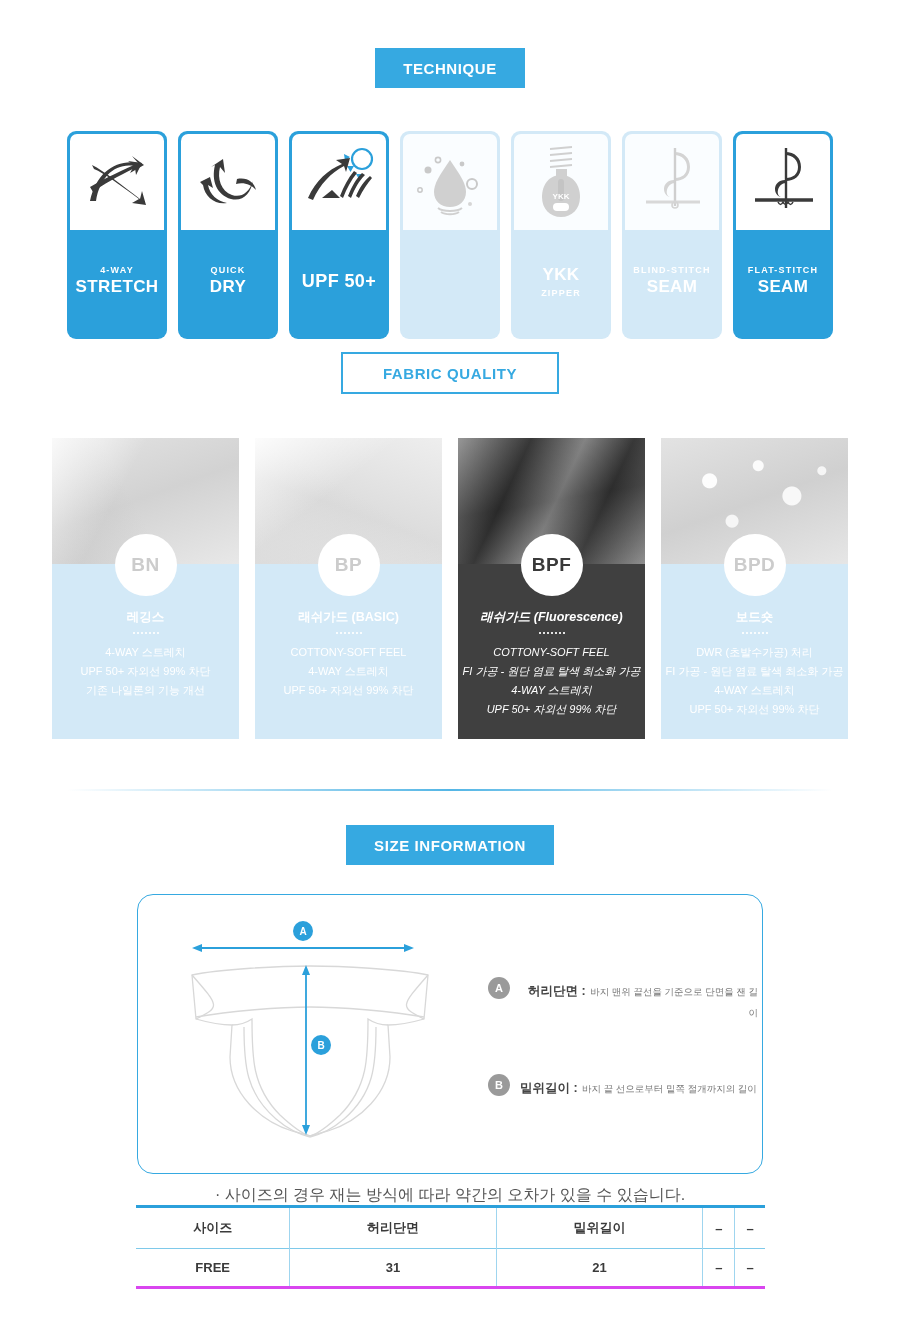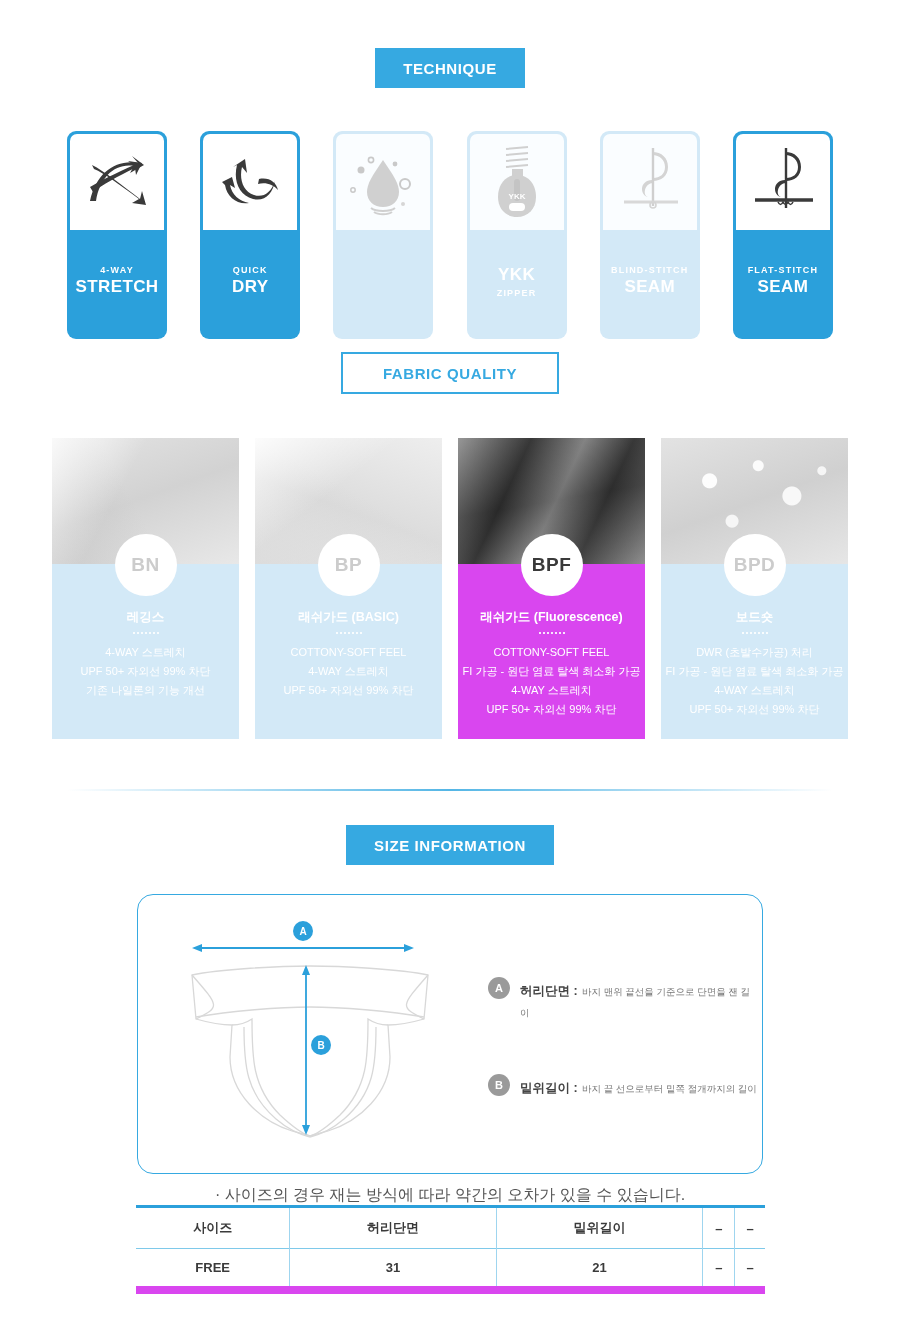--- a/index.html
+++ b/index.html
@@ -92,21 +92,21 @@
     width: 187px; height: 301px;
     position: relative; overflow: hidden;
   }
   .fab-photo { height: 126px; width: 100%; position: relative; }
   .fab-body {
     height: 175px; width: 100%;
     background: #d3e9f7;
     text-align: center;
     padding-top: 46px;
   }
-  .fab-card.active .fab-body { background: #d946ef; }
+  .fab-card.active .fab-body { background: #404040; font-style: italic; }
   .fab-badge {
     position: absolute;
     left: 50%; top: 96px;
     transform: translateX(-50%);
     width: 62px; height: 62px; border-radius: 50%;
     background: #ffffff;
     display: flex; align-items: center; justify-content: center;
     font-size: 19px; font-weight: bold;
     color: #cccccc; letter-spacing: 0.5px;
     z-index: 3;
@@ -173,21 +173,21 @@
   #size-diagram { position: absolute; left: 22px; top: 12px; }
   #size-legend { position: absolute; left: 350px; top: 82px; width: 270px; }
   .legend-row { display: flex; align-items: flex-start; margin-bottom: 52px; }
   .legend-badge {
     width: 22px; height: 22px; border-radius: 50%;
     background: #9a9a9a; color: #ffffff;
     font-size: 11px; font-weight: bold;
     display: flex; align-items: center; justify-content: center;
     flex-shrink: 0; margin-right: 10px;
   }
-  .legend-text { padding-top: 3px; line-height: 1.3; }
+  .legend-text { padding-top: 3px; line-height: 1.3; text-align: right; }
   .legend-term { font-size: 12.5px; font-weight: bold; color: #444; }
   .legend-desc { font-size: 9.5px; color: #777; }
 
   #size-note {
     position: absolute; left: 0; top: 1185px; width: 900px;
     text-align: center; font-size: 16px; color: #555;
   }
 
   
   #size-table {
@@ -196,21 +196,21 @@
     border-collapse: collapse;
   }
   #size-table th, #size-table td {
     text-align: center;
     font-size: 13px;
     border-left: 1px solid #9fd5ef;
     padding: 11px 0;
   }
   #size-table th:first-child, #size-table td:first-child { border-left: none; }
   #size-table thead tr { border-top: 3px solid #2ba0db; border-bottom: 1px solid #7ec9ea; }
-  #size-table tbody tr { border-bottom: 8px solid #d946ef; }
+  #size-table tbody tr { border-bottom: 3px solid #d946ef; }
   #size-table th { font-weight: bold; color: #3b3b3b; }
   #size-table td { font-weight: bold; color: #3b3b3b; }
 </style>
 </head>
 <body>
 
 <div id="technique-heading" class="heading-wrap">
   <span class="heading-solid">TECHNIQUE</span>
 </div>
 
@@ -237,20 +237,38 @@
         <path d="M10 34 C12 46 22 54 34 52 C24 50 17 44 15 34 L20 37 L17 26 L7 31 Z" fill="#3a3a3a"></path>
         <path d="M44 28 C54 26 61 31 63 39 C58 33 50 31 43 33 Z" fill="#3a3a3a"></path>
       </svg>
     </div>
     <div class="tech-label">
       <span class="tech-sub">QUICK</span>
       <span class="tech-main">DRY</span>
     </div>
   </div>
 
+  <div class="tech-card on solo">
+    <div class="tech-icon">
+      <svg width="78" height="72" viewBox="0 0 78 72">
+        <circle cx="62" cy="13" r="10" fill="none" stroke="#2ba0db" stroke-width="2.2"></circle>
+        <path d="M47 20 l7 0 l-3.5 6 z" fill="#2ba0db"></path>
+        <path d="M56 28 l7 0 l-3.5 6 z" fill="#2ba0db"></path>
+        <path d="M44 8 l6 3 l-5 4 z" fill="#2ba0db"></path>
+        <path d="M8 52 C16 34 28 24 42 18 L36 14 L50 12 L46 26 L44 20 C31 27 20 38 13 54 Z" fill="#3a3a3a"></path>
+        <path d="M40 50 C44 40 48 32 54 25 L57 27 C51 34 47 42 43 52 Z" fill="#3a3a3a"></path>
+        <path d="M48 50 C52 40 56 33 62 27 L65 29 C59 35 55 42 51 52 Z" fill="#3a3a3a"></path>
+        <path d="M56 50 C60 41 64 35 70 30 L72 32 C67 38 63 44 59 52 Z" fill="#3a3a3a"></path>
+        <path d="M32 44 L40 52 L22 52 Z" fill="#3a3a3a"></path>
+      </svg>
+    </div>
+    <div class="tech-label">
+      <span class="tech-main">UPF 50+</span>
+    </div>
+  </div>
 
   <div class="tech-card off">
     <div class="tech-icon">
       <svg width="72" height="68" viewBox="0 0 72 68">
         <path d="M36 12 C47 28 52 36 52 44 C52 53 45 59 36 59 C27 59 20 53 20 44 C20 36 25 28 36 12 Z" fill="#d0d0d0"></path>
         <path d="M24 60 C29 64 43 64 48 60" fill="none" stroke="#d0d0d0" stroke-width="2"></path>
         <path d="M27 64 C31 67 41 67 45 64" fill="none" stroke="#d0d0d0" stroke-width="2"></path>
         <circle cx="14" cy="22" r="3.5" fill="#c9c9c9"></circle>
         <circle cx="58" cy="36" r="5" fill="none" stroke="#c9c9c9" stroke-width="2"></circle>
         <circle cx="24" cy="12" r="2.6" fill="none" stroke="#c9c9c9" stroke-width="1.6"></circle>

